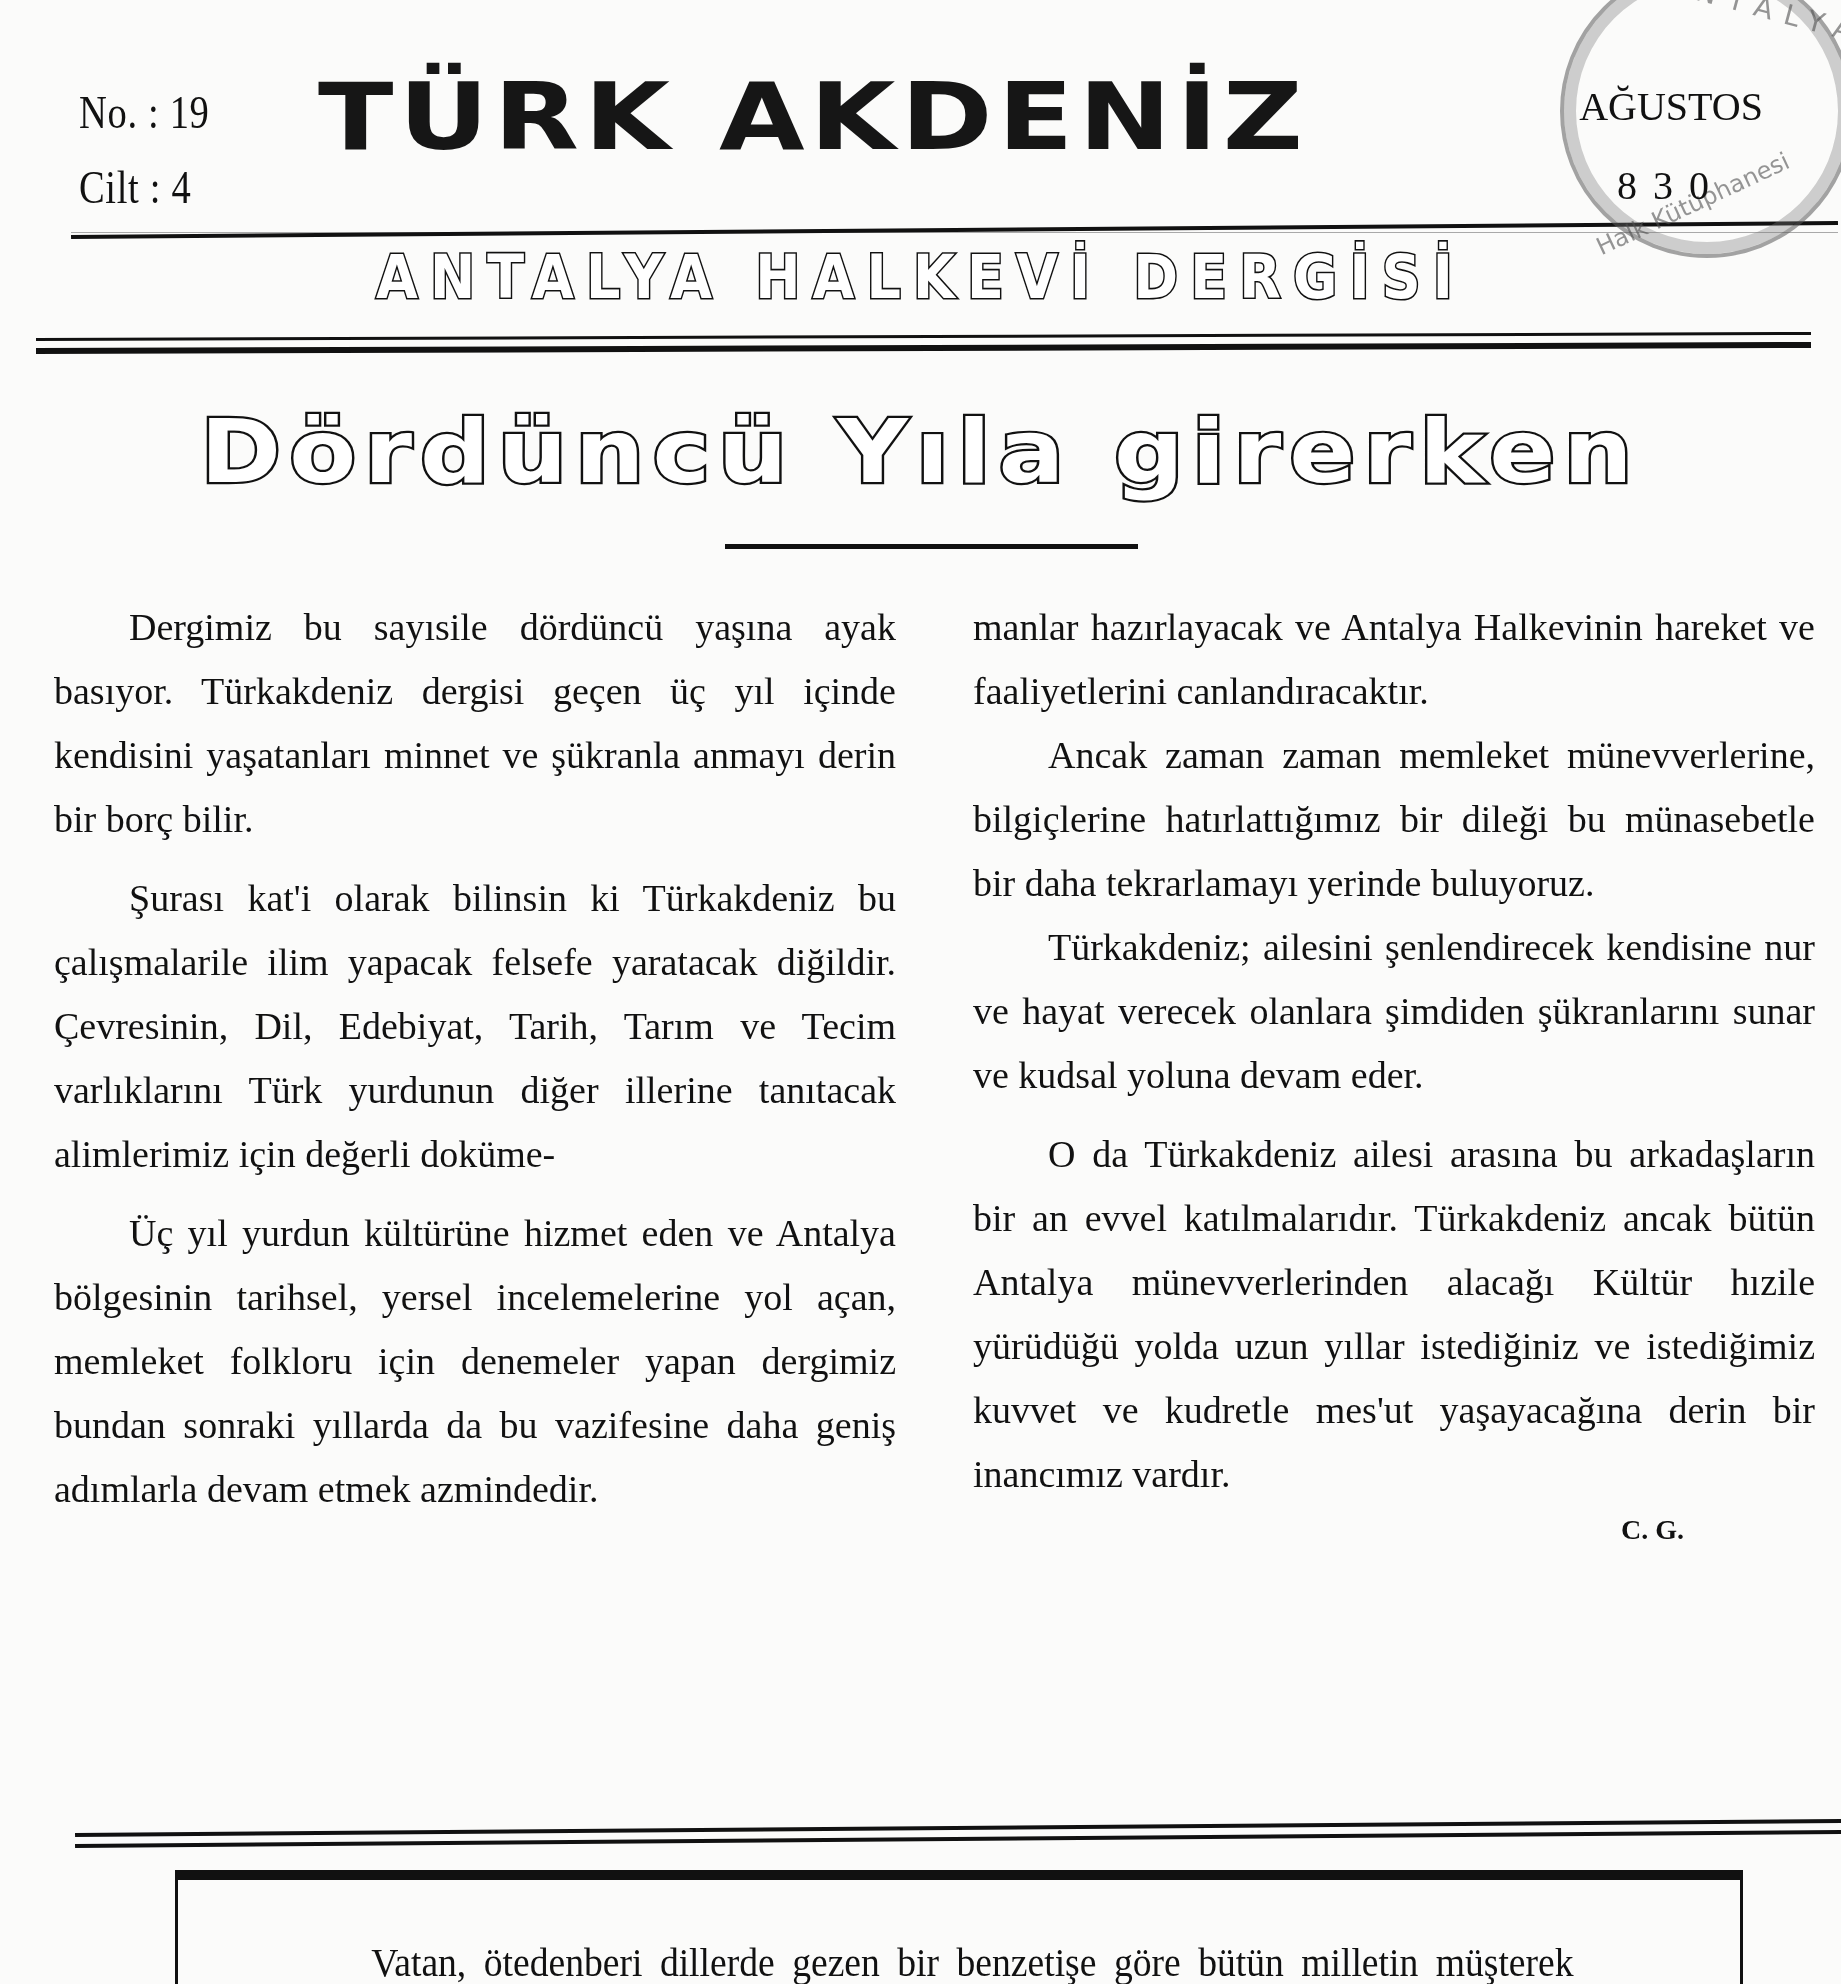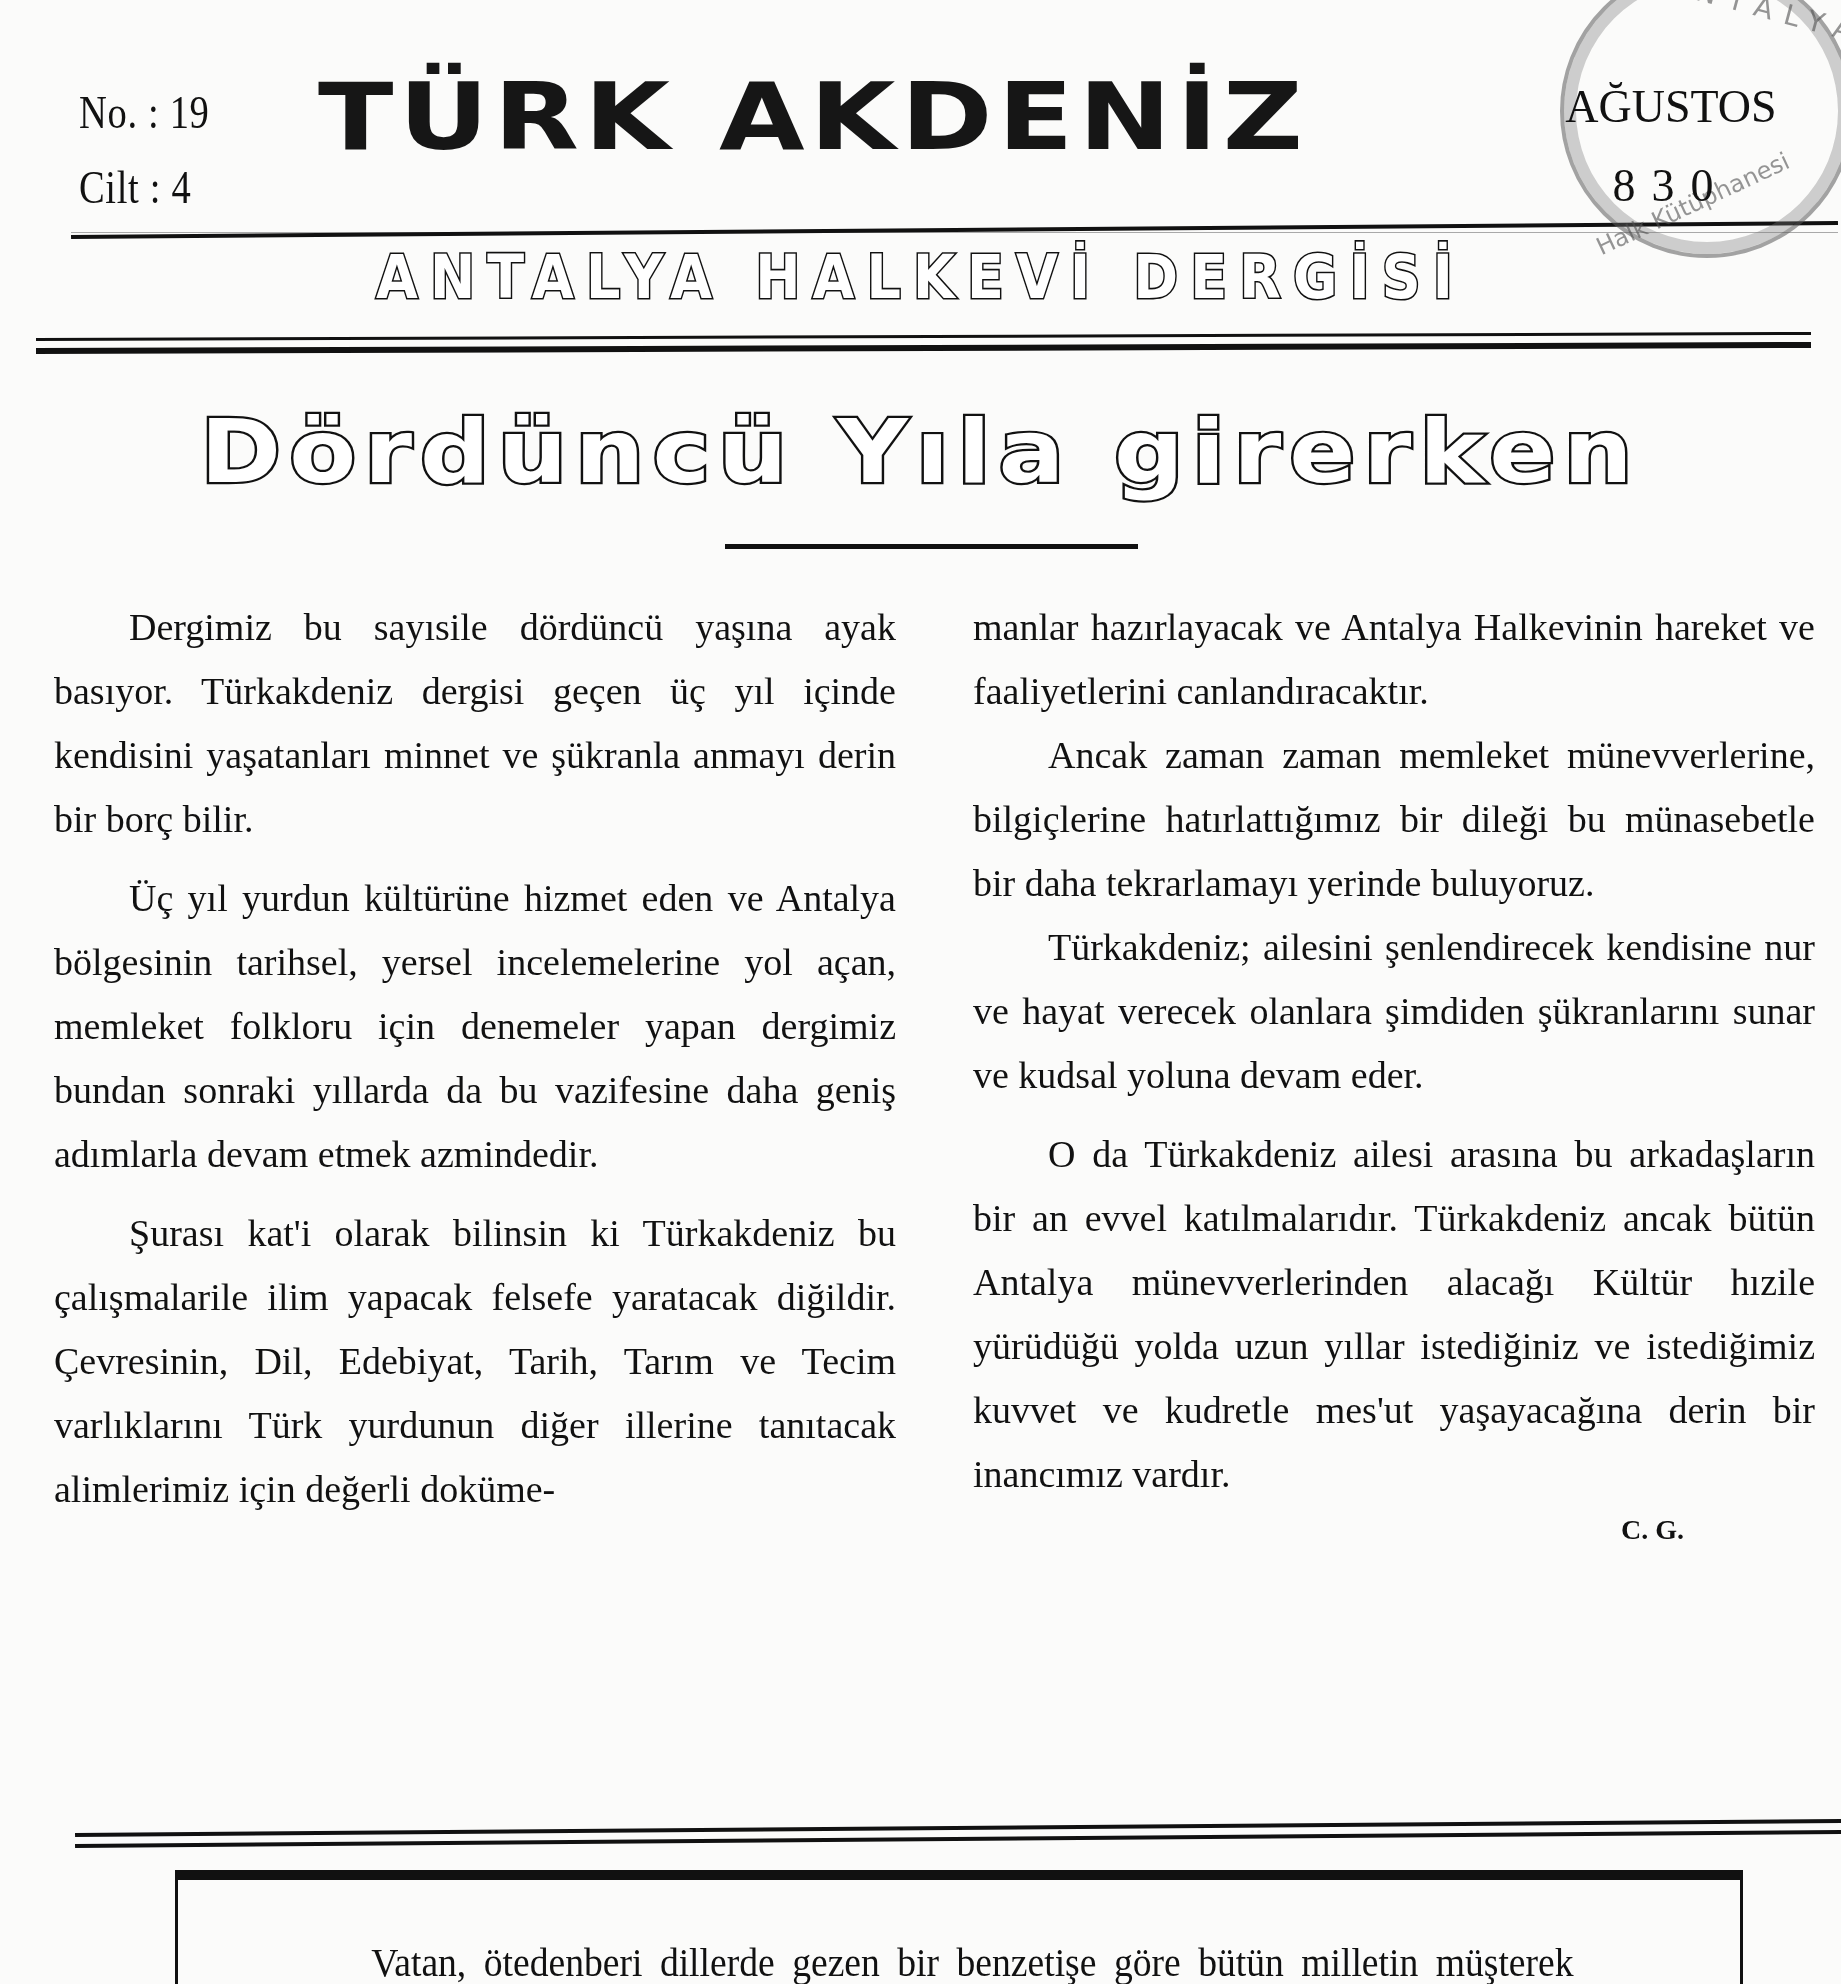--- a/index.html
+++ b/index.html
@@ -9,21 +9,21 @@
     font-family:"Liberation Serif","DejaVu Serif",serif;
   }
   .abs { position:absolute; }
   .issue-meta { left:79px; top:75px; font-size:47px; line-height:75px; letter-spacing:0.8px; transform:scaleX(0.82); transform-origin:left top; }
   .masthead {
     left:318px; top:77px; width:1187px; height:103px;
     font-family:"DejaVu Sans","Liberation Sans",sans-serif; font-weight:bold;
     font-size:119px; line-height:103px; letter-spacing:5.6px; white-space:nowrap;
     transform:scaleX(0.93) scaleY(0.78); transform-origin:left top; color:#161616;
   }
-  .date-block { left:1544px; top:67px; font-size:46px; line-height:79px; text-align:center; width:254px; z-index:2; }
+  .date-block { left:1544px; top:67px; font-size:40px; line-height:79px; text-align:center; width:254px; z-index:2; }
   .date-block .yr { letter-spacing:16px; }
   .stamp {
     left:1560px; top:-36px; width:286px; height:286px; border-radius:50%;
     border:4px solid rgba(90,90,90,0.55); box-shadow: inset 0 0 0 8.7px rgba(255,255,255,0), inset 0 0 0 12px rgba(120,120,120,0.35);
     z-index:1;
   }
   .stamp-text {
     position:absolute; font-family:"DejaVu Sans",sans-serif; color:rgba(80,80,80,0.6); font-size:28px;
   }
   .rule { background:#111; }
@@ -83,22 +83,22 @@
 <div class="abs subtitle">ANTALYA HALKEVİ DERGİSİ</div>
 
 <div class="abs rule" style="left:36px;top:335px;width:1775px;height:3.2px;transform:rotate(-0.2deg);"></div>
 <div class="abs rule" style="left:36px;top:345px;width:1775px;height:6.4px;transform:rotate(-0.2deg);"></div>
 
 <div class="abs title">Dördüncü Yıla girerken</div>
 <div class="abs rule" style="left:725px;top:544px;width:413px;height:4.8px;"></div>
 
 <div class="abs col col-left">
   <p class="indent">Dergimiz bu sayısile dördüncü yaşına ayak basıyor. Türkakdeniz dergisi geçen üç yıl içinde kendisini yaşatanları minnet ve şükranla anmayı derin bir borç bilir.</p>
+  <p class="indent gap">Şurası kat'i olarak bilinsin ki Türkakdeniz bu çalışmalarile ilim yapacak felsefe yaratacak diğildir. Çevresinin, Dil, Edebiyat, Tarih, Tarım ve Tecim varlıklarını Türk yurdunun diğer illerine tanıtacak alimlerimiz için değerli doküme-</p>
   <p class="indent gap">Üç yıl yurdun kültürüne hizmet eden ve Antalya bölgesinin tarihsel, yersel incelemelerine yol açan, memleket folkloru için denemeler yapan dergimiz bundan sonraki yıllarda da bu vazifesine daha geniş adımlarla devam etmek azmindedir.</p>
-  <p class="indent gap">Şurası kat'i olarak bilinsin ki Türkakdeniz bu çalışmalarile ilim yapacak felsefe yaratacak diğildir. Çevresinin, Dil, Edebiyat, Tarih, Tarım ve Tecim varlıklarını Türk yurdunun diğer illerine tanıtacak alimlerimiz için değerli doküme-</p>
 </div>
 
 <div class="abs col col-right">
   <p>manlar hazırlayacak ve Antalya Halkevinin hareket ve faaliyetlerini canlandıracaktır.</p>
   <p class="indent">Ancak zaman zaman memleket münevverlerine, bilgiçlerine hatırlattığımız bir dileği bu münasebetle bir daha tekrarlamayı yerinde buluyoruz.</p>
   <p class="indent">Türkakdeniz; ailesini şenlendirecek kendisine nur ve hayat verecek olanlara şimdiden şükranlarını sunar ve kudsal yoluna devam eder.</p>
   <p class="indent gap">O da Türkakdeniz ailesi arasına bu arkadaşların bir an evvel katılmalarıdır. Türkakdeniz ancak bütün Antalya münevverlerinden alacağı Kültür hızile yürüdüğü yolda uzun yıllar istediğiniz ve istediğimiz kuvvet ve kudretle mes'ut yaşayacağına derin bir inancımız vardır.</p>
   <div class="sig">C. G.</div>
 </div>
 

